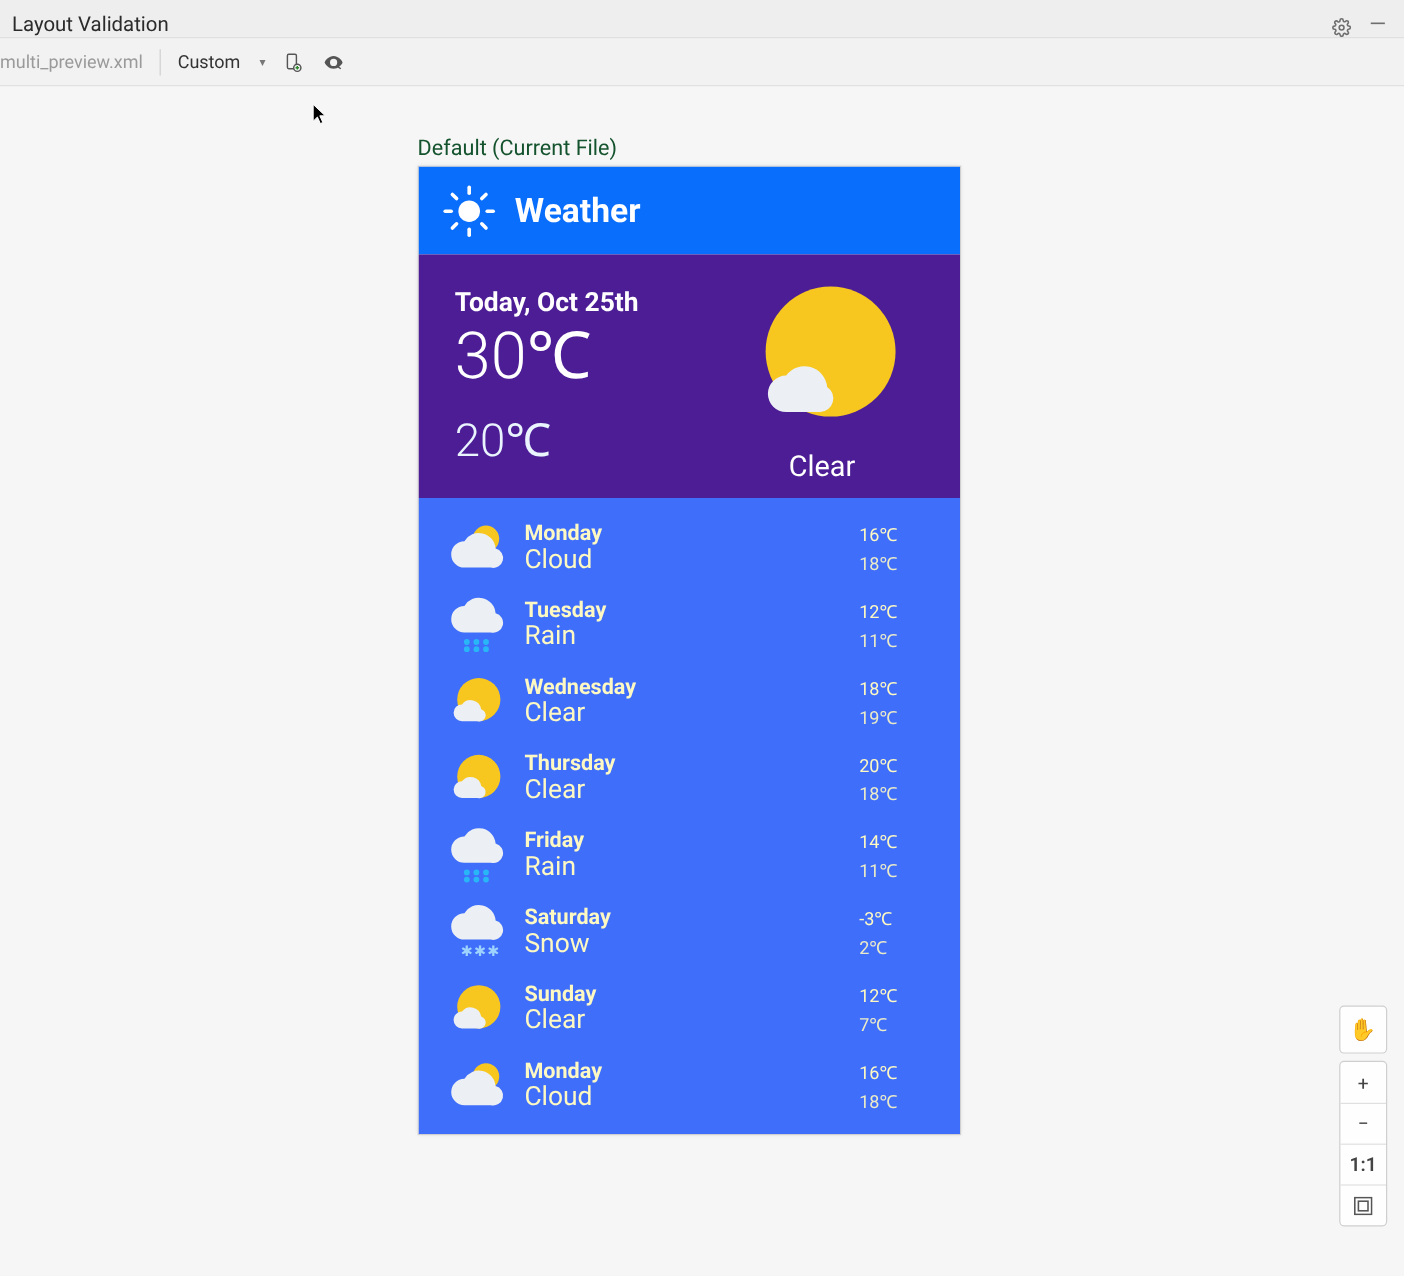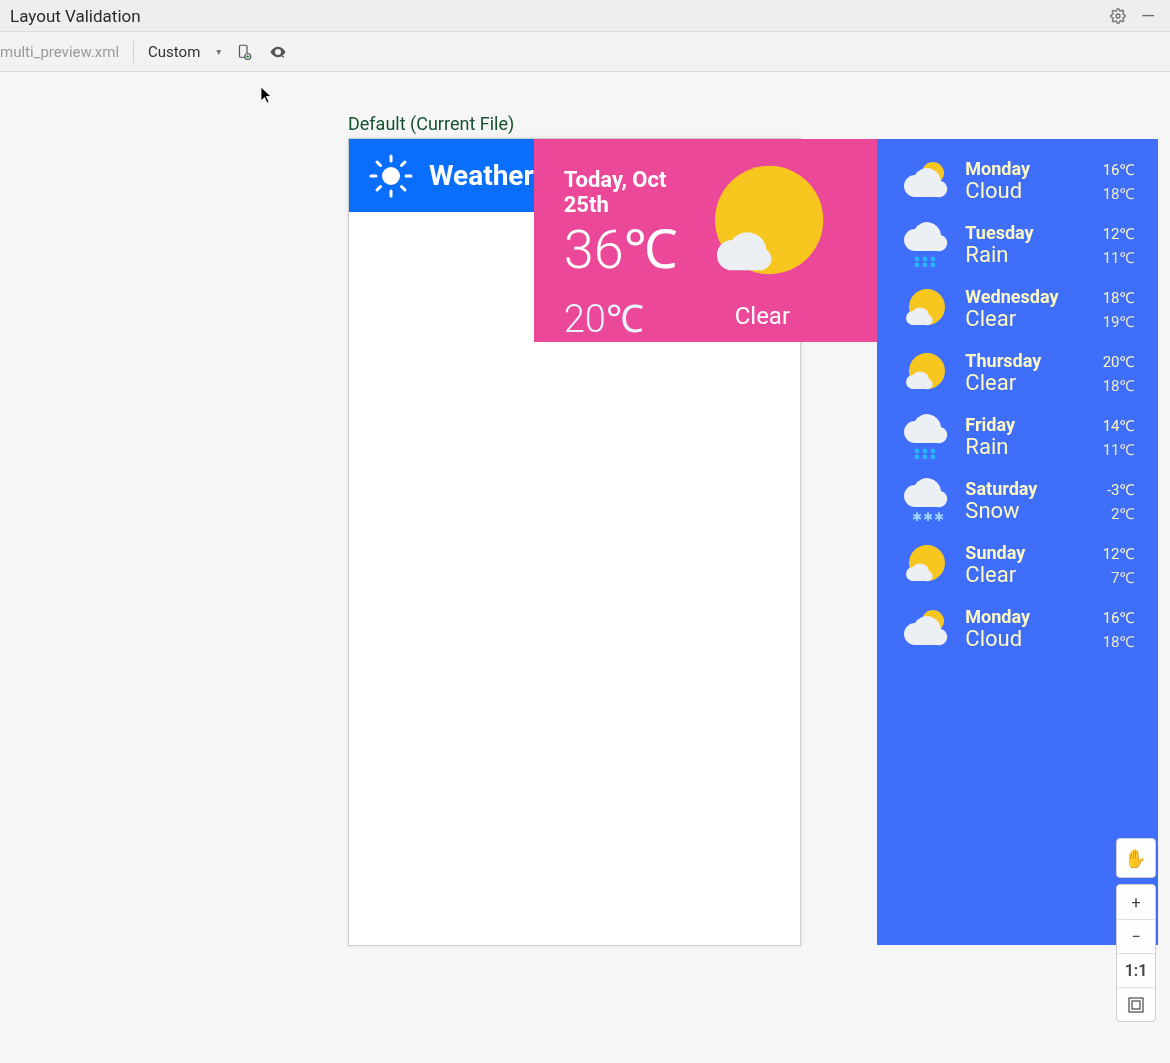--- a/index.html
+++ b/index.html
@@ -12,21 +12,21 @@
     color: #333;
     overflow: hidden;
     position: relative;
   }
   
   .title-bar {
     height: 32px;
     background: #eeeeee;
     border-bottom: 1px solid #dcdcdc;
     display: flex;
-    align-items: center;
+    align-items: flex-end;
     padding: 0 10px;
   }
   .title-bar .title {
     flex: 1;
     font-size: 17px;
     color: #2b2b2b;
   }
   .title-bar .gear, .title-bar .min-btn {
     width: 24px;
     text-align: center;
@@ -76,37 +76,37 @@
     width: 453px;
     height: 808px;
     background: #fff;
     border: 1px solid #cfcfcf;
     box-shadow: 0 0 4px rgba(0,0,0,0.1);
   }
   .phone-inner {
     width: 100%;
     height: 100%;
     display: flex;
-    flex-direction: row;
+    flex-direction: column;
     border-radius: 27px;
   }
   .app-bar {
     height: 73px;
     background: #0a6efc;
     display: flex;
     align-items: center;
     padding-left: 18px;
     gap: 14px;
   }
   .sun-small { width: 48px; height: 48px; }
   .app-title { color: #fff; font-size: 28px; font-weight: 700; }
 
   .today-pane {
     height: 203px;
-    background: #ec4899;
+    background: #4c1d95;
     display: flex;
     padding: 24px 30px 12px 30px;
     color: #fff;
   }
   .today-left { flex: 1; }
   .today-date { font-size: 22px; font-weight: 700; margin-top: 4px;}
   .today-temp1 { font-size: 54px; font-weight: 300; line-height: 1.0; margin-top: 6px; }
   .today-temp2 { font-size: 38px; font-weight: 300; margin-top: 14px; color: #eaf4ff;}
   .today-right { width: 170px; display: flex; flex-direction: column; align-items: center; justify-content: center; }
   .big-sun { width: 135px; height: 135px; position: relative; }
@@ -121,21 +121,21 @@
   .fc-row {
     display: flex;
     align-items: center;
     height: 64px;
     gap: 16px;
   }
   .fc-icon { width: 48px; height: 48px; flex-shrink: 0; }
   .fc-text { flex: 1; }
   .fc-day { font-size: 18px; font-weight: 700; line-height: 1.1; }
   .fc-cond { font-size: 22px; font-weight: 400; line-height: 1.1; }
-  .fc-temps { width: 60px; text-align: right; font-size: 15px; }
+  .fc-temps { width: 60px; font-size: 15px; }
   .fc-hi { display: block; margin-bottom: 4px; }
   .fc-lo { display: block; opacity: 0.9; }
 
   
   .zoom-pal {
     position: absolute;
     right: 14px;
     top: 766px;
     width: 40px;
     display: flex;
@@ -229,21 +229,21 @@
             <line x1="10" y1="38" x2="13.5" y2="34.5"></line>
             <line x1="34.5" y1="13.5" x2="38" y2="10"></line>
           </g>
         </svg>
         <div class="app-title">Weather</div>
       </div>
 
       <div class="today-pane">
         <div class="today-left">
           <div class="today-date">Today, Oct 25th</div>
-          <div class="today-temp1">36℃</div>
+          <div class="today-temp1">30℃</div>
           <div class="today-temp2">20℃</div>
         </div>
         <div class="today-right">
           <svg class="big-sun" viewBox="0 0 140 140">
             <circle cx="77" cy="60" r="57" fill="#f7c71f"></circle>
             <path d="M 38 113 a 16 16 0 1 1 0-32 a 20 20 0 0 1 36 10 a 12 12 0 0 1 -6 22 z" fill="#eceff3"></path>
           </svg>
           <div class="today-cond">Clear</div>
         </div>
       </div>

